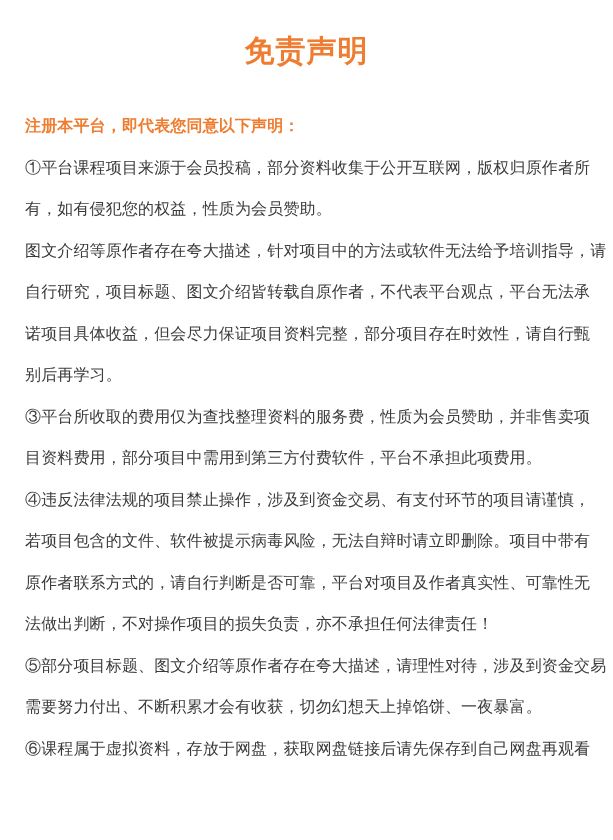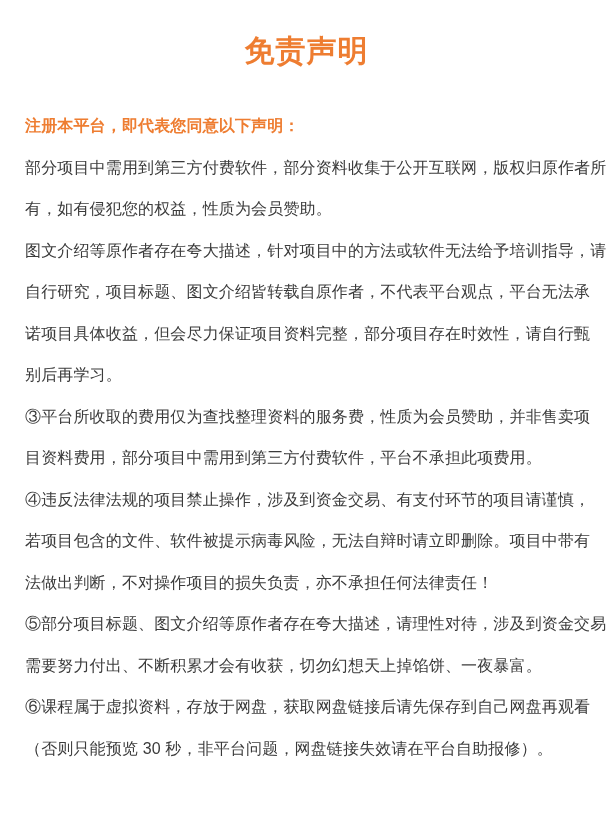--- a/index.html
+++ b/index.html
@@ -46,35 +46,35 @@
 <body>
 
 <div class="page">
 
   <h1 class="title">免责声明</h1>
 
   <div class="content">
 
     <div class="line notice">注册本平台，即代表您同意以下声明：</div>
 
-    <div class="line">部分项目中需用到第三方付费软件，部分资料收集于公开互联网，版权归原作者所</div>
+    <div class="line">①平台课程项目来源于会员投稿，部分资料收集于公开互联网，版权归原作者所</div>
     <div class="line">有，如有侵犯您的权益，性质为会员赞助。</div>
 
     <div class="line">图文介绍等原作者存在夸大描述，针对项目中的方法或软件无法给予培训指导，请</div>
     <div class="line">自行研究，项目标题、图文介绍皆转载自原作者，不代表平台观点，平台无法承</div>
     <div class="line">诺项目具体收益，但会尽力保证项目资料完整，部分项目存在时效性，请自行甄</div>
     <div class="line">别后再学习。</div>
 
     <div class="line">③平台所收取的费用仅为查找整理资料的服务费，性质为会员赞助，并非售卖项</div>
     <div class="line">目资料费用，部分项目中需用到第三方付费软件，平台不承担此项费用。</div>
 
     <div class="line">④违反法律法规的项目禁止操作，涉及到资金交易、有支付环节的项目请谨慎，</div>
     <div class="line">若项目包含的文件、软件被提示病毒风险，无法自辩时请立即删除。项目中带有</div>
+    <div class="line">原作者联系方式的，请自行判断是否可靠，平台对项目及作者真实性、可靠性无</div>
     <div class="line">法做出判断，不对操作项目的损失负责，亦不承担任何法律责任！</div>
 
     <div class="line">⑤部分项目标题、图文介绍等原作者存在夸大描述，请理性对待，涉及到资金交易</div>
     <div class="line">需要努力付出、不断积累才会有收获，切勿幻想天上掉馅饼、一夜暴富。</div>
 
     <div class="line">⑥课程属于虚拟资料，存放于网盘，获取网盘链接后请先保存到自己网盘再观看</div>
-    <div class="line">（否则只能预览 30 秒，非平台问题，网盘链接失效请在平台自助报修）。</div>
 
   </div>
 </div>
 
 </body></html>

